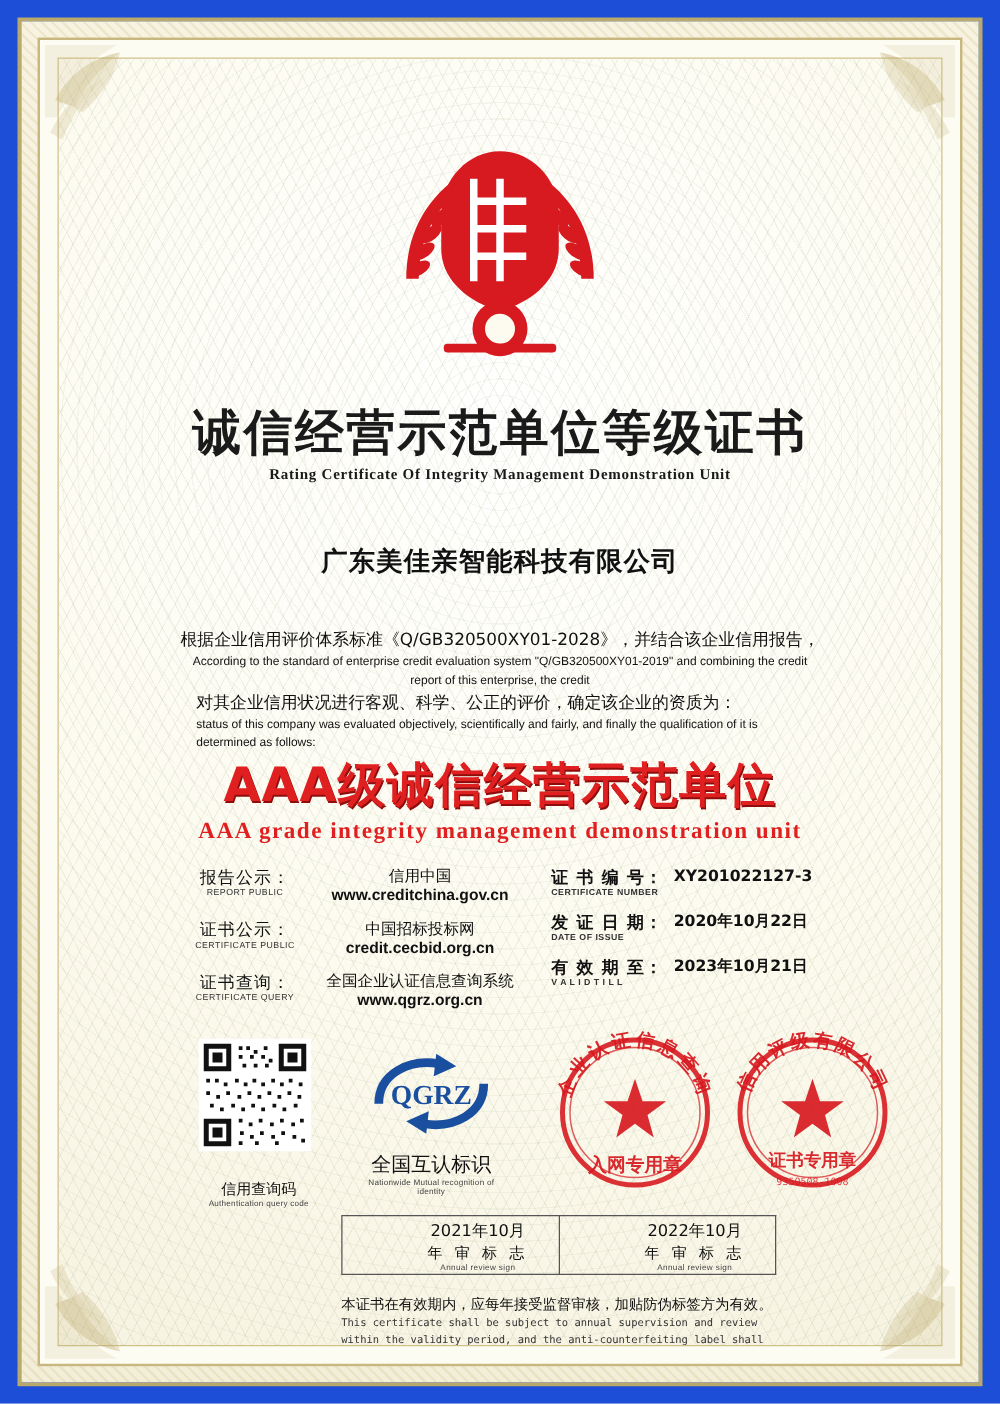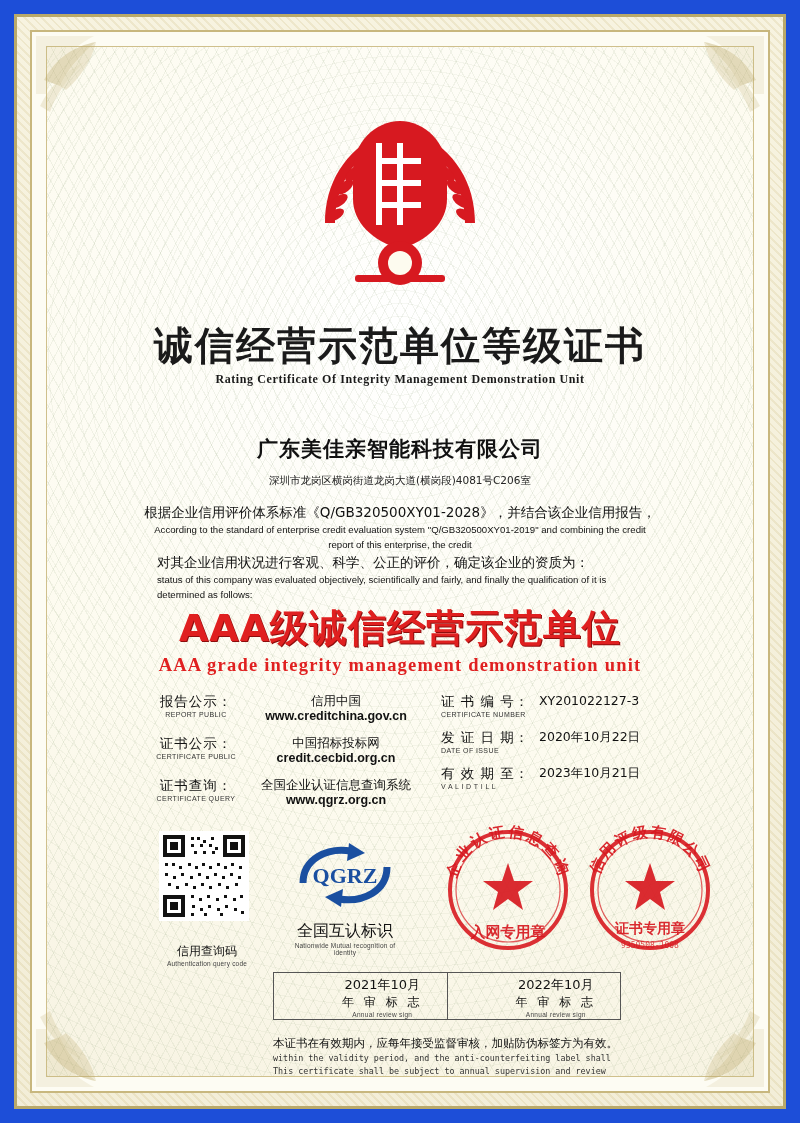--- a/index.html
+++ b/index.html
@@ -98,21 +98,21 @@
   }
   .grade-en{
     position:absolute;left:0;right:0;top:608px;text-align:center;
     font-size:18.5px;font-weight:bold;color:#e02020;letter-spacing:1.2px;
     font-family:"Liberation Serif", serif;
   }
 
   
   .info{position:absolute;top:646px;left:106px;right:96px;height:110px;}
   .col-left{position:absolute;left:0;top:0;width:280px;text-align:center;}
-  .col-right{position:absolute;left:288px;top:0;width:300px;}
+  .col-right{position:absolute;left:288px;top:0;width:300px;font-weight:bold;}
   .row{display:flex;align-items:flex-start;margin-bottom:11px;}
   .lbl{width:86px;flex:0 0 86px;}
   .lbl .cn{font-size:13.5px;color:#111;font-family:"DejaVu Sans", sans-serif;letter-spacing:1px;white-space:nowrap;}
   .lbl .en{font-size:7px;color:#333;letter-spacing:.4px;white-space:nowrap;}
   .val{flex:1;}
   .val .v1{font-size:12.5px;color:#111;font-family:"DejaVu Sans", sans-serif;line-height:15px;}
   .val .v2{font-size:12.5px;font-weight:bold;color:#111;font-family:"Liberation Sans", sans-serif;line-height:16px;}
   .row.wide .lbl{width:98px;flex:0 0 98px;}
 
   
@@ -196,21 +196,20 @@
           <circle cx="105" cy="160" r="12" fill="#fdfbef"></circle>
           <g fill="#d71920">
             <rect x="60" y="172" width="90" height="7" rx="3"></rect>
           </g>
         </svg>
       </div>
 
       <div class="title-cn">诚信经营示范单位等级证书</div>
       <div class="title-en">Rating Certificate Of Integrity Management Demonstration Unit</div>
       <div class="company">广东美佳亲智能科技有限公司</div>
-      <div class="address">深圳市龙岗区横岗街道龙岗大道(横岗段)4081号C206室</div>
 
       <div class="para p1">
         <div class="line-cn">根据企业信用评价体系标准《Q/GB320500XY01-2028》，并结合该企业信用报告，</div>
         <div class="line-en">According to the standard of enterprise credit evaluation system "Q/GB320500XY01-2019" and combining the credit report of this enterprise, the credit</div>
       </div>
       <div class="para p2">
         <div class="line-cn">对其企业信用状况进行客观、科学、公正的评价，确定该企业的资质为：</div>
         <div class="line-en">status of this company was evaluated objectively, scientifically and fairly, and finally the qualification of it is determined as follows:</div>
       </div>
 
@@ -429,22 +428,22 @@
         </div>
         <div class="rbox">
           <div class="r1">2022年10月</div>
           <div class="r2">年 审 标 志</div>
           <div class="r3">Annual review sign</div>
         </div>
       </div>
 
       <div class="note">
         <div class="n-cn">本证书在有效期内，应每年接受监督审核，加贴防伪标签方为有效。</div>
+        <div class="n-en">This certificate shall be subject to annual supervision and review</div>
         <div class="n-en">within the validity period, and the anti-counterfeiting label shall</div>
-        <div class="n-en">This certificate shall be subject to annual supervision and review</div>
 
       </div>
 
     </div>
   </div>
 
   <div class="corner tl">
     <svg viewBox="0 0 96 96" width="96" height="96">
       <g fill="#bca96b" opacity=".75">
         <path d="M2,2 L60,2 C40,12 22,30 12,60 L2,60 Z" opacity=".35"></path>

